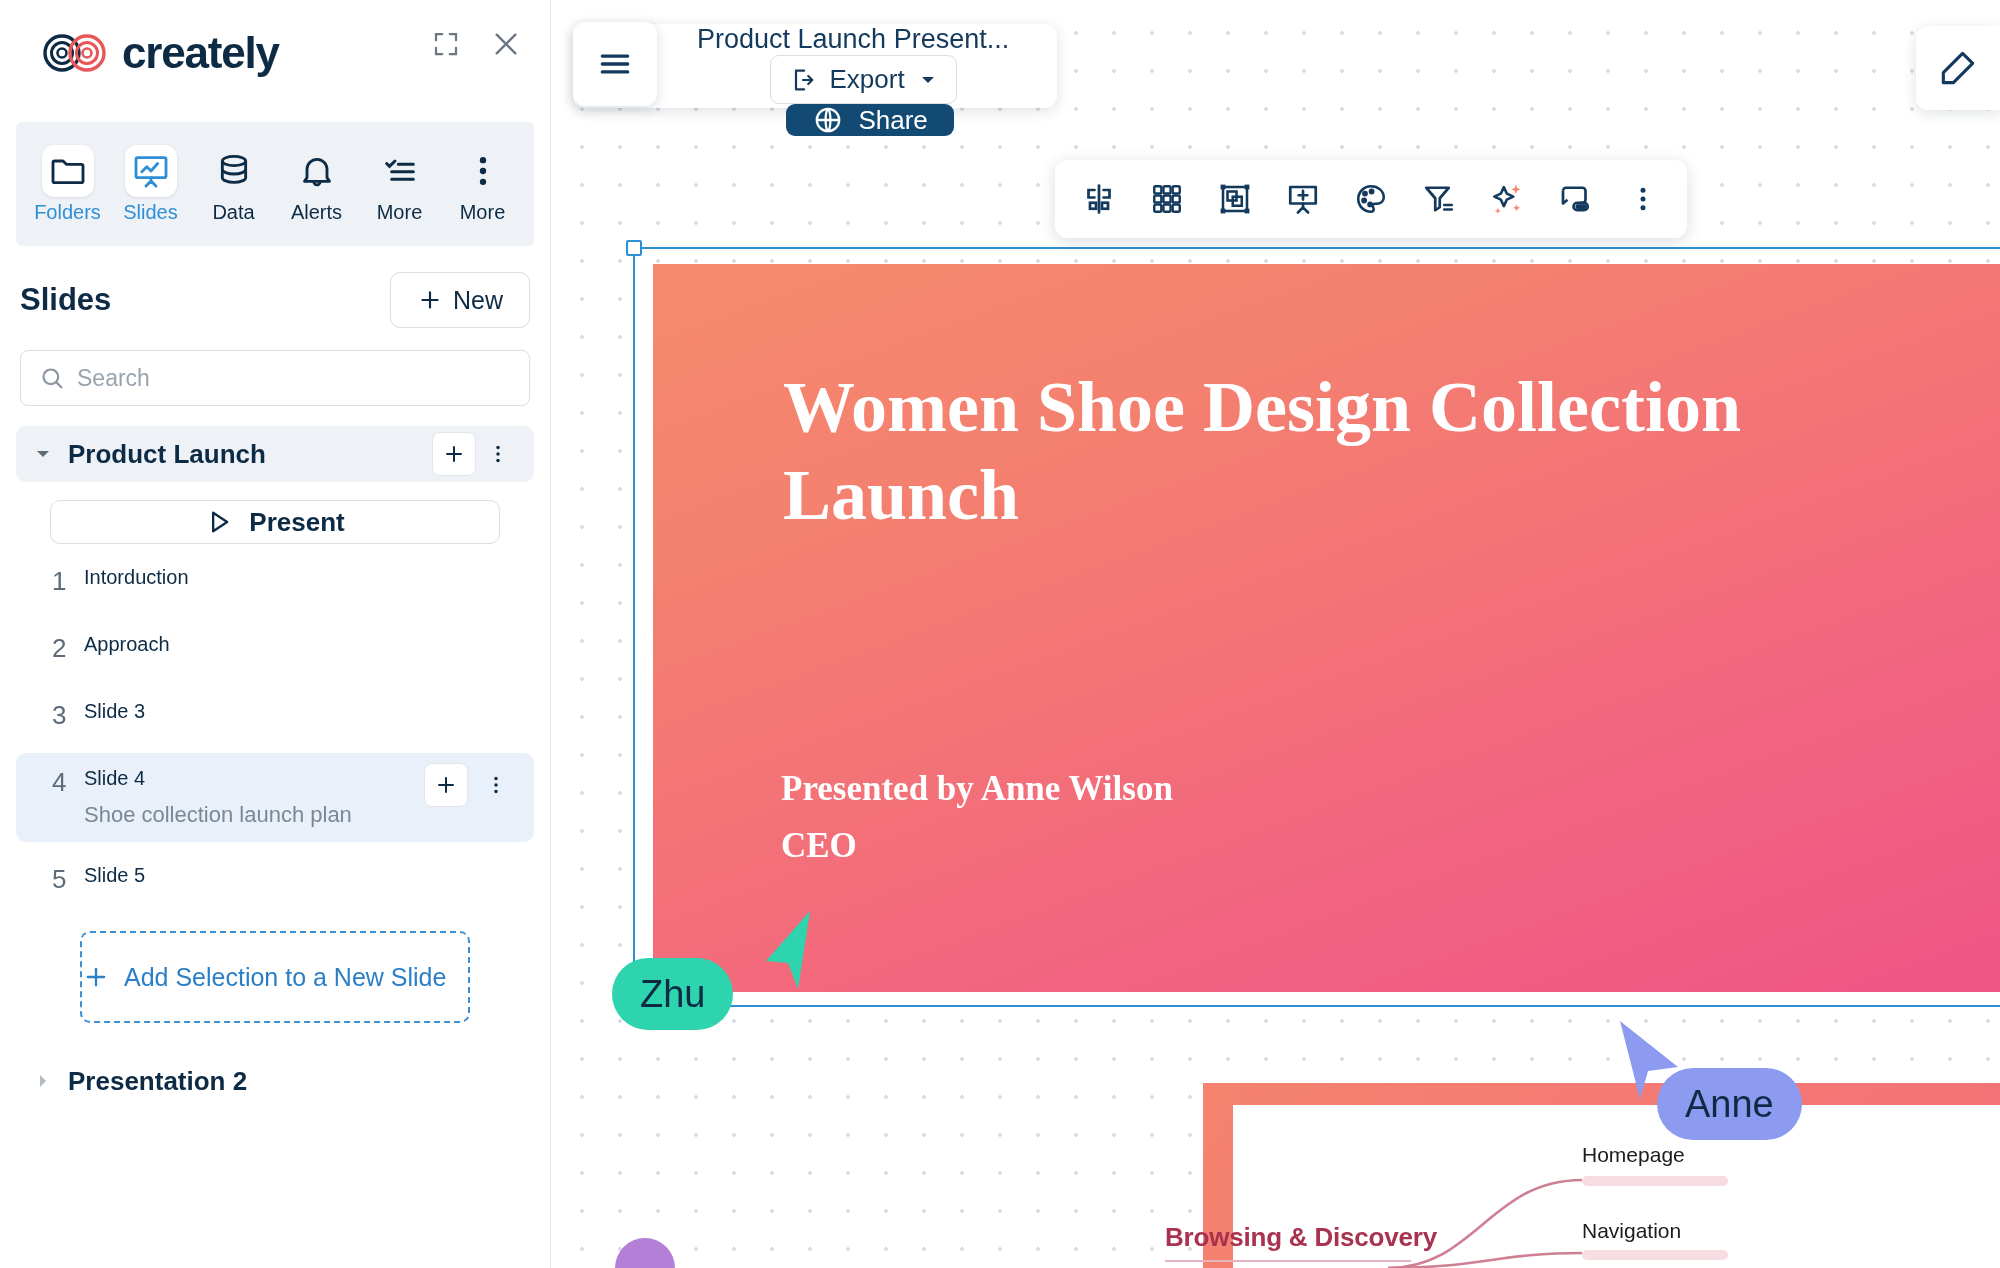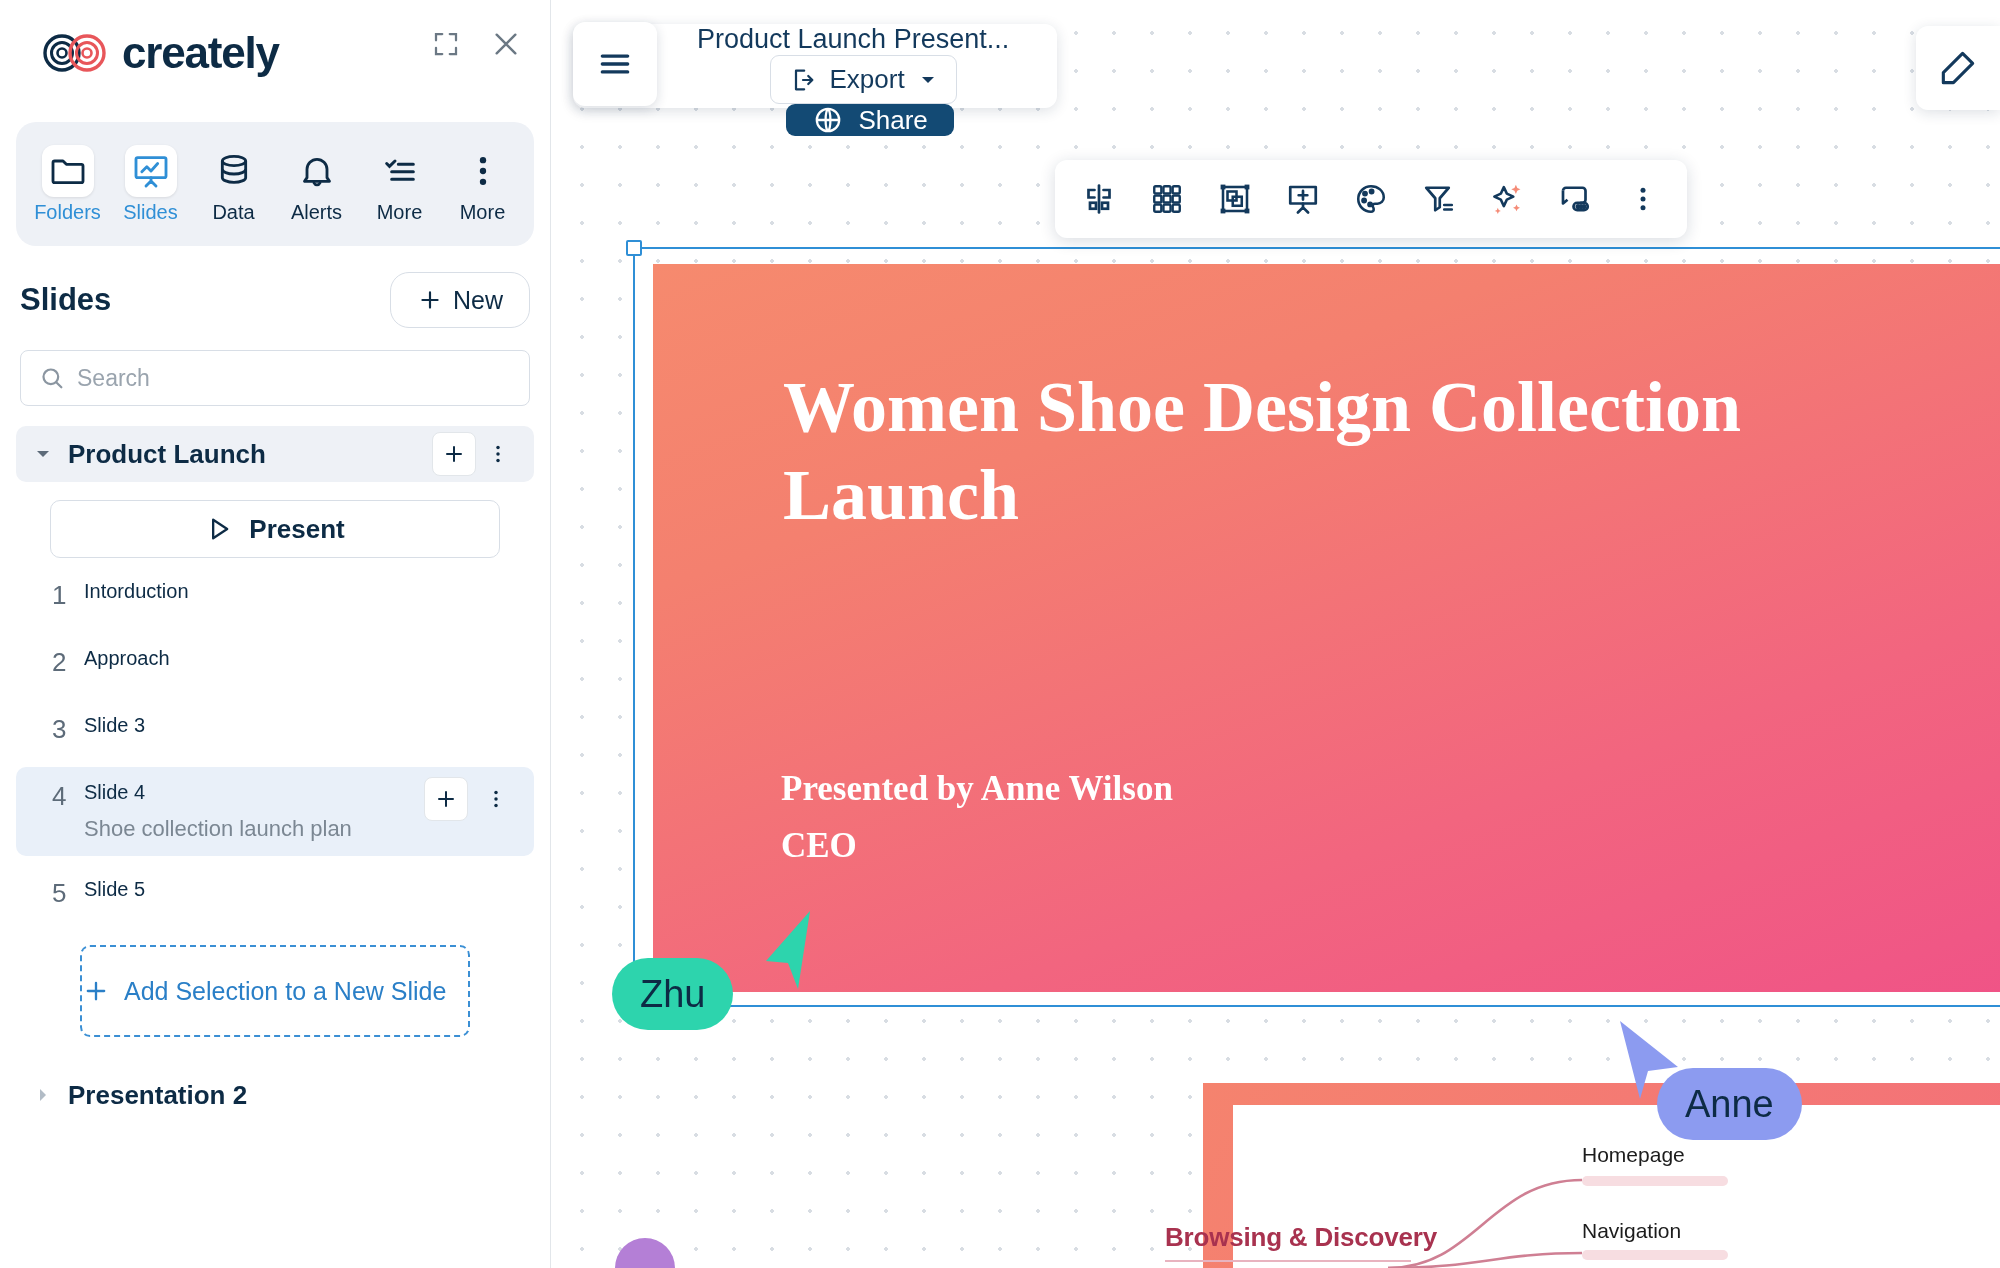--- a/index.html
+++ b/index.html
@@ -26,21 +26,21 @@
   .logo-text {
     font-size: 44px; font-weight: 700; letter-spacing: -1.2px;
     color: #0d2b45; font-family: "Liberation Sans", sans-serif;
   }
   .sb-win-btns { position: absolute; right: 22px; top: 22px; display: flex; gap: 16px; align-items: center; }
   .icon-btn { width: 44px; height: 44px; display: flex; align-items: center; justify-content: center; cursor: pointer; border-radius: 6px; }
 
   .toolrow {
     margin: 12px 16px 0 16px;
     background: #eef1f6;
-    border-radius: 20px;
+    border-radius: 6px;
     height: 124px;
     display: flex; align-items: center; justify-content: space-around;
     padding: 0 10px;
   }
   .tool {
     display: flex; flex-direction: column; align-items: center; gap: 4px;
     cursor: pointer; width: 78px; padding: 8px 0; border-radius: 12px;
   }
   .tool .tico { width: 52px; height: 52px; display: flex; align-items: center; justify-content: center; border-radius: 12px; }
   .tool.active .tico { background: #ffffff; box-shadow: 0 1px 3px rgba(0,0,0,.10); }
@@ -48,21 +48,21 @@
   .tool.active .tlabel { color: #2f8fd6; }
 
   
   .slides-head {
     display: flex; align-items: center; justify-content: space-between;
     padding: 26px 20px 0 20px;
   }
   .slides-title { font-size: 31px; font-weight: 700; color: #0d2b45; }
   .new-btn {
     display: flex; align-items: center; gap: 10px;
-    border: 1px solid #d8dee6; border-radius: 19px;
+    border: 1px solid #d8dee6; border-radius: 10px;
     height: 56px; padding: 0 26px; background: #fff; cursor: pointer;
     font-size: 25px; color: #0d2b45;
   }
   .search-wrap { margin: 22px 20px 0 20px; position: relative; }
   .search-box {
     width: 100%; height: 56px; border: 1px solid #d8dee6; border-radius: 8px;
     padding: 0 16px 0 56px; font-size: 23px; color: #0d2b45;
     font-family: "Liberation Sans", sans-serif; background: #fff;
   }
   .search-box::placeholder { color: #9aa4ae; }
@@ -73,21 +73,21 @@
     background: #eef1f6; display: flex; align-items: center; padding: 0 14px;
     cursor: pointer;
   }
   .group-row.plain { background: transparent; }
   .caret { width: 26px; display: flex; align-items: center; justify-content: center; }
   .group-name { font-size: 26px; font-weight: 700; color: #0d2b45; margin-left: 12px; flex: 1; }
   .row-act { width: 44px; height: 44px; display: flex; align-items: center; justify-content: center; cursor: pointer; }
   .row-act.boxed { background: #fff; border: 1px solid #e2e6ea; border-radius: 8px; }
 
   .present-btn {
-    margin: 18px 50px 0 50px; height: 58px;
+    margin: 18px 50px 0 50px; height: 44px;
     border: 1px solid #d8dee6; border-radius: 10px; background: #fff;
     display: flex; align-items: center; justify-content: center; gap: 16px;
     cursor: pointer;
   }
   .present-btn .plabel { font-size: 26px; font-weight: 700; color: #0d2b45; }
 
   .slide-item {
     display: flex; align-items: flex-start; padding: 14px 16px 14px 36px;
     border-radius: 10px; margin: 8px 16px 0 16px; cursor: pointer; position: relative;
   }

